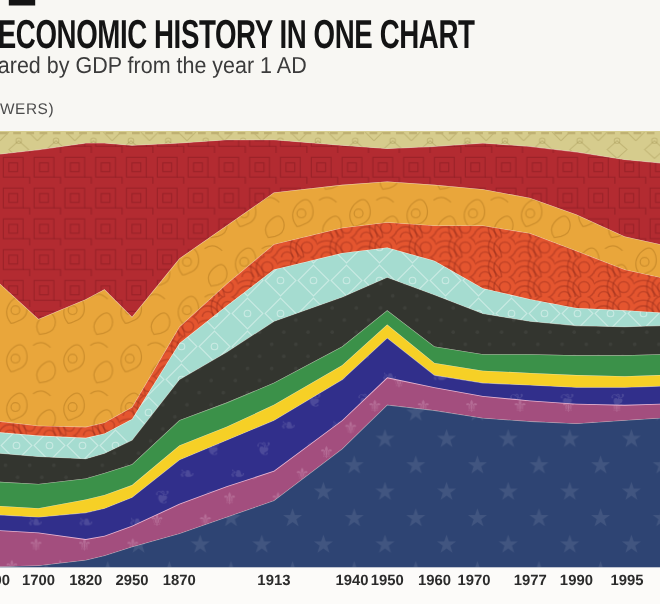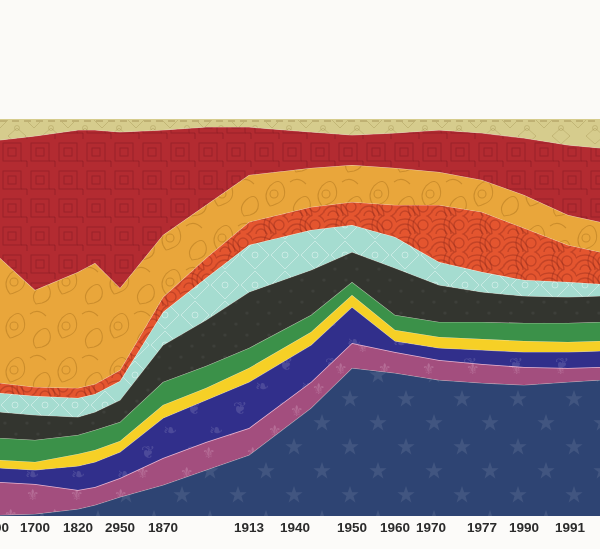--- a/index.html
+++ b/index.html
@@ -138,31 +138,37 @@
         <polyline points="0,258 35,290 78,272 95,263 120,288 163,235 206,205 249,175 311,168 352,165 395,168 439,172 482,180 524,195 568,215 600,222" fill="none" stroke="rgba(250,242,228,0.5)" stroke-width="1.1"></polyline>
         <polygon points="0,140 35,136 78,130 95,130 120,132 163,130 206,127 249,127 311,132 352,135 395,133 439,130 482,133 524,138 568,145 600,148 600,222 568,215 524,195 482,180 439,172 395,168 352,165 311,168 249,175 206,205 163,235 120,288 95,263 78,272 35,290 0,258" fill="#b32b31"></polygon>
         <polygon points="0,140 35,136 78,130 95,130 120,132 163,130 206,127 249,127 311,132 352,135 395,133 439,130 482,133 524,138 568,145 600,148 600,222 568,215 524,195 482,180 439,172 395,168 352,165 311,168 249,175 206,205 163,235 120,288 95,263 78,272 35,290 0,258" fill="url(#p-squares)"></polygon>
         <polyline points="0,140 35,136 78,130 95,130 120,132 163,130 206,127 249,127 311,132 352,135 395,133 439,130 482,133 524,138 568,145 600,148" fill="none" stroke="rgba(250,242,228,0.5)" stroke-width="1.1"></polyline>
         <polygon points="0,119 35,119 78,119 95,119 120,119 163,119 206,119 249,119 311,119 352,119 395,119 439,119 482,119 524,119 568,119 600,119 600,148 568,145 524,138 482,133 439,130 395,133 352,135 311,132 249,127 206,127 163,130 120,132 95,130 78,130 35,136 0,140" fill="#d6cc8d"></polygon>
         <polygon points="0,119 35,119 78,119 95,119 120,119 163,119 206,119 249,119 311,119 352,119 395,119 439,119 482,119 524,119 568,119 600,119 600,148 568,145 524,138 482,133 439,130 395,133 352,135 311,132 249,127 206,127 163,130 120,132 95,130 78,130 35,136 0,140" fill="url(#p-tanmotif)"></polygon>
         <polyline points="0,121 35,121 78,121 95,121 120,121 163,121 206,121 249,121 311,121 352,121 395,121 439,121 482,121 524,121 568,121 600,121" fill="none" stroke="#bfb173" stroke-width="2" stroke-dasharray="7 5"></polyline>
       </g>
   </svg>
 
+  <div id="header">
+    <div id="top-mark"></div>
+    <div id="title">ECONOMIC HISTORY IN ONE CHART</div>
+    <div id="subtitle">ared by GDP from the year 1 AD</div>
+    <div id="axis-caption">WERS)</div>
+  </div>
 
   <div id="xaxis">
       <div class="tick" style="left: -6px;">1600</div>
       <div class="tick" style="left: 35px;">1700</div>
       <div class="tick" style="left: 78px;">1820</div>
       <div class="tick" style="left: 120px;">2950</div>
       <div class="tick" style="left: 163px;">1870</div>
       <div class="tick" style="left: 206px; margin-top: 36px;">1900</div>
       <div class="tick" style="left: 249px;">1913</div>
-      <div class="tick" style="left: 295px;">1940</div>
+      <div class="tick" style="left: 320px;">1940</div>
       <div class="tick" style="left: 352px;">1950</div>
       <div class="tick" style="left: 395px;">1960</div>
       <div class="tick" style="left: 431px;">1970</div>
       <div class="tick" style="left: 482px;">1977</div>
       <div class="tick" style="left: 524px;">1990</div>
-      <div class="tick" style="left: 570px;">1991</div>
+      <div class="tick" style="left: 570px;">1995</div>
     </div>
 
 </div>
 
 </body></html>

